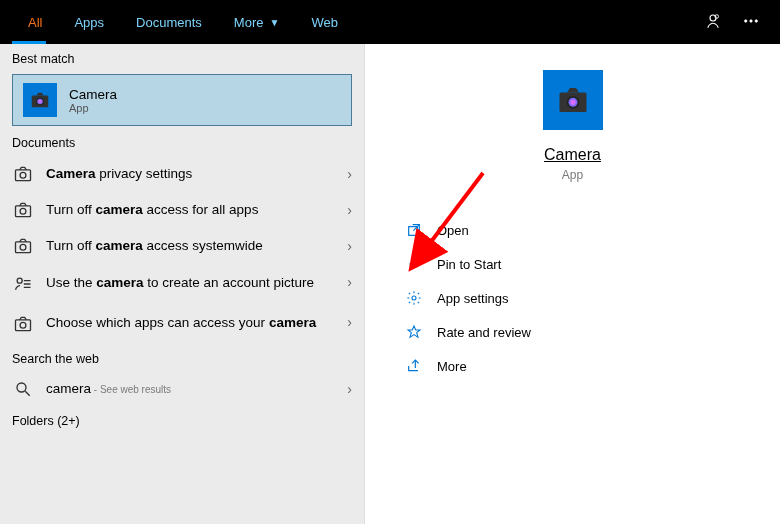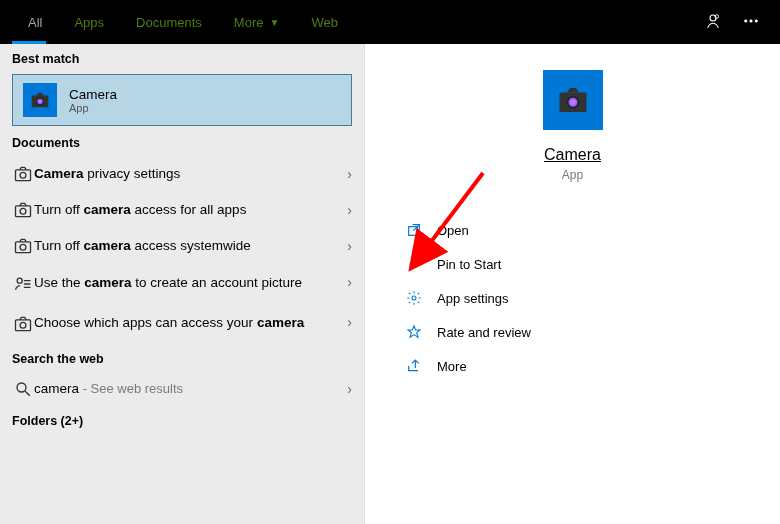--- a/index.html
+++ b/index.html
@@ -1,48 +1,48 @@
 <!DOCTYPE html>
 <html><head>
 <meta charset="utf-8">
 <style>
   * { box-sizing: border-box; margin: 0; padding: 0; }
   body { font-family: "Segoe UI", Tahoma, sans-serif; font-size: 13px; color: #000; width: 780px; height: 524px; overflow: hidden; background: #f0f0f0; position: relative; }
 
   
   .topbar { background: #000; height: 44px; display: flex; align-items: stretch; color: #fff; padding: 0 10px 0 0; }
   .tabs { display: flex; align-items: stretch; }
-  .tab { display: flex; align-items: center; padding: 0 16px; font-size: 13px; cursor: pointer; position: relative; color: #4d7c0f; }
-  .tab.active { color: #a3a3a3; padding-left: 28px; }
+  .tab { display: flex; align-items: center; padding: 0 16px; font-size: 13px; cursor: pointer; position: relative; color: #7dd3fc; }
+  .tab.active { color: #f97316; padding-left: 28px; }
   .tab.active::after { content:""; position:absolute; left:12px; right:12px; bottom:0; height:3px; background:#0091ea; }
   .tab .caret { margin-left:6px; font-size:10px; }
   .topbar-icons { margin-left:auto; display:flex; align-items:center; gap:20px; padding-right:10px; }
   .topbar-icons svg { fill:#fff; stroke:#fff; }
 
   
   .main { display:flex; height: calc(524px - 44px); }
   .left { width:365px; background:#ebebeb; border-right:1px solid #ddd; display:flex; flex-direction:column; }
   .right { flex:1; background:#fff; padding:20px 40px; }
 
-  .section-label { font-weight:700; font-size:12.5px; padding:8px 12px 6px; }
+  .section-label { font-weight:400; font-size:12.5px; padding:8px 12px 6px; }
 
   
   .bestmatch { margin: 2px 12px; background:#b6d6e6; border:1px solid #4a7a95; display:flex; align-items:center; height:52px; padding:0 10px; gap:12px; }
   .bestmatch .tile { width:34px; height:34px; background:#0078d7; display:flex; align-items:center; justify-content:center; }
   .bestmatch .titles .name { font-size:13.5px; }
   .bestmatch .titles .sub { font-size:11px; color:#555; }
 
   
-  .row { display:flex; align-items:center; padding:8px 12px; cursor:pointer; }
+  .row { display:flex; align-items:center; gap:12px; padding:8px 12px; cursor:pointer; }
   .row .icon { width:22px; display:flex; align-items:center; justify-content:center; }
   .row .text { flex:1; font-size:13.5px; line-height:1.35; }
   .row .chev { color:#666; font-size:14px; }
   .mid-rows .row { min-height:34px; }
   .mid-rows .row.tall { align-items:flex-start; padding-top:10px; padding-bottom:10px; }
-  .sublabel { color:#7a7a7a; font-size:13px; }
+  .sublabel { color:#7a7a7a; font-size:10px; }
 
   
   .right-top { display:flex; flex-direction:column; align-items:center; padding-top:6px; margin-bottom:32px; }
   .big-tile { width:60px; height:60px; background:#0078d7; display:flex; align-items:center; justify-content:center; margin-bottom:16px; }
   .right-title { font-size:16px; text-decoration:underline; margin-bottom:4px; }
   .right-sub { font-size:12px; color:#7a7a7a; }
 
   .action-list { display:flex; flex-direction:column; gap:2px; }
   .action { display:flex; align-items:center; gap:14px; height:32px; cursor:pointer; font-size:13px; }
   .action .aicon { width:18px; display:flex; align-items:center; justify-content:center; color:#0078d7; }

